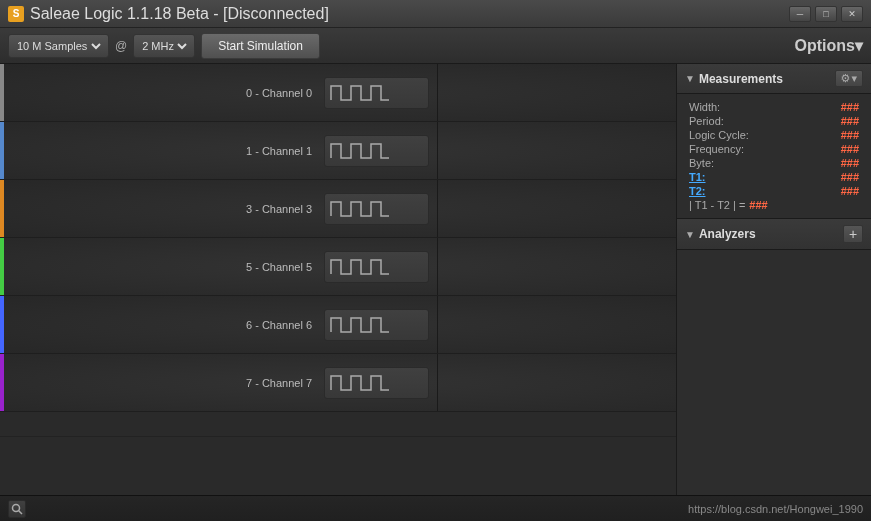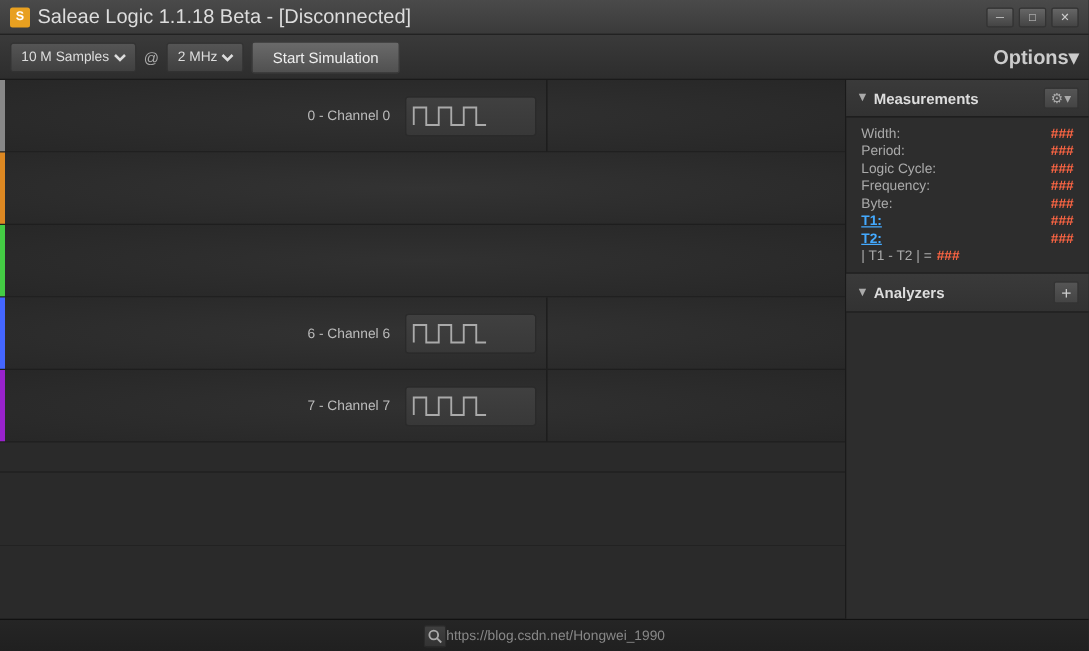--- a/index.html
+++ b/index.html
@@ -316,21 +316,21 @@
     }
 
     
     #statusbar {
       height: 26px;
       background: linear-gradient(to bottom, #252525, #202020);
       border-top: 1px solid #111;
       display: flex;
       align-items: center;
       padding: 0 8px;
-      justify-content: center;
+      justify-content: space-between;
     }
     #statusbar-left {
       display: flex;
       align-items: center;
       gap: 6px;
     }
     .search-icon-box {
       width: 18px;
       height: 18px;
       background: linear-gradient(to bottom, #404040, #333);
@@ -424,25 +424,53 @@
             <span class="channel-name">0 - Channel 0</span>
             <div class="signal-preview">
               <svg width="60" height="26" viewBox="0 0 60 26">
                 <path d="M2,20 L2,6 L12,6 L12,20 L22,20 L22,6 L32,6 L32,20 L42,20 L42,6 L52,6 L52,20 L60,20" stroke="#aaa" stroke-width="1.5" fill="none"></path>
               </svg>
             </div>
           </div>
           <div class="channel-waveform dotted-bg"></div>
         </div>
         <div class="channel-row">
+          <div class="channel-color-bar ch1-color"></div>
+          <div class="channel-label-section">
+            <span class="channel-name">1 - Channel 1</span>
+            <div class="signal-preview">
+              <svg width="60" height="26" viewBox="0 0 60 26">
+                <path d="M2,20 L2,6 L12,6 L12,20 L22,20 L22,6 L32,6 L32,20 L42,20 L42,6 L52,6 L52,20 L60,20" stroke="#aaa" stroke-width="1.5" fill="none"></path>
+              </svg>
+            </div>
+          </div>
+          <div class="channel-waveform dotted-bg"></div>
+        </div>
+        <div class="channel-row">
           <div class="channel-color-bar ch3-color"></div>
+          <div class="channel-label-section">
+            <span class="channel-name">3 - Channel 3</span>
+            <div class="signal-preview">
+              <svg width="60" height="26" viewBox="0 0 60 26">
+                <path d="M2,20 L2,6 L12,6 L12,20 L22,20 L22,6 L32,6 L32,20 L42,20 L42,6 L52,6 L52,20 L60,20" stroke="#aaa" stroke-width="1.5" fill="none"></path>
+              </svg>
+            </div>
+          </div>
           <div class="channel-waveform dotted-bg"></div>
         </div>
         <div class="channel-row">
           <div class="channel-color-bar ch5-color"></div>
+          <div class="channel-label-section">
+            <span class="channel-name">5 - Channel 5</span>
+            <div class="signal-preview">
+              <svg width="60" height="26" viewBox="0 0 60 26">
+                <path d="M2,20 L2,6 L12,6 L12,20 L22,20 L22,6 L32,6 L32,20 L42,20 L42,6 L52,6 L52,20 L60,20" stroke="#aaa" stroke-width="1.5" fill="none"></path>
+              </svg>
+            </div>
+          </div>
           <div class="channel-waveform dotted-bg"></div>
         </div>
         <div class="channel-row">
           <div class="channel-color-bar ch6-color"></div>
           <div class="channel-label-section">
             <span class="channel-name">6 - Channel 6</span>
             <div class="signal-preview">
               <svg width="60" height="26" viewBox="0 0 60 26">
                 <path d="M2,20 L2,6 L12,6 L12,20 L22,20 L22,6 L32,6 L32,20 L42,20 L42,6 L52,6 L52,20 L60,20" stroke="#aaa" stroke-width="1.5" fill="none"></path>
               </svg>

